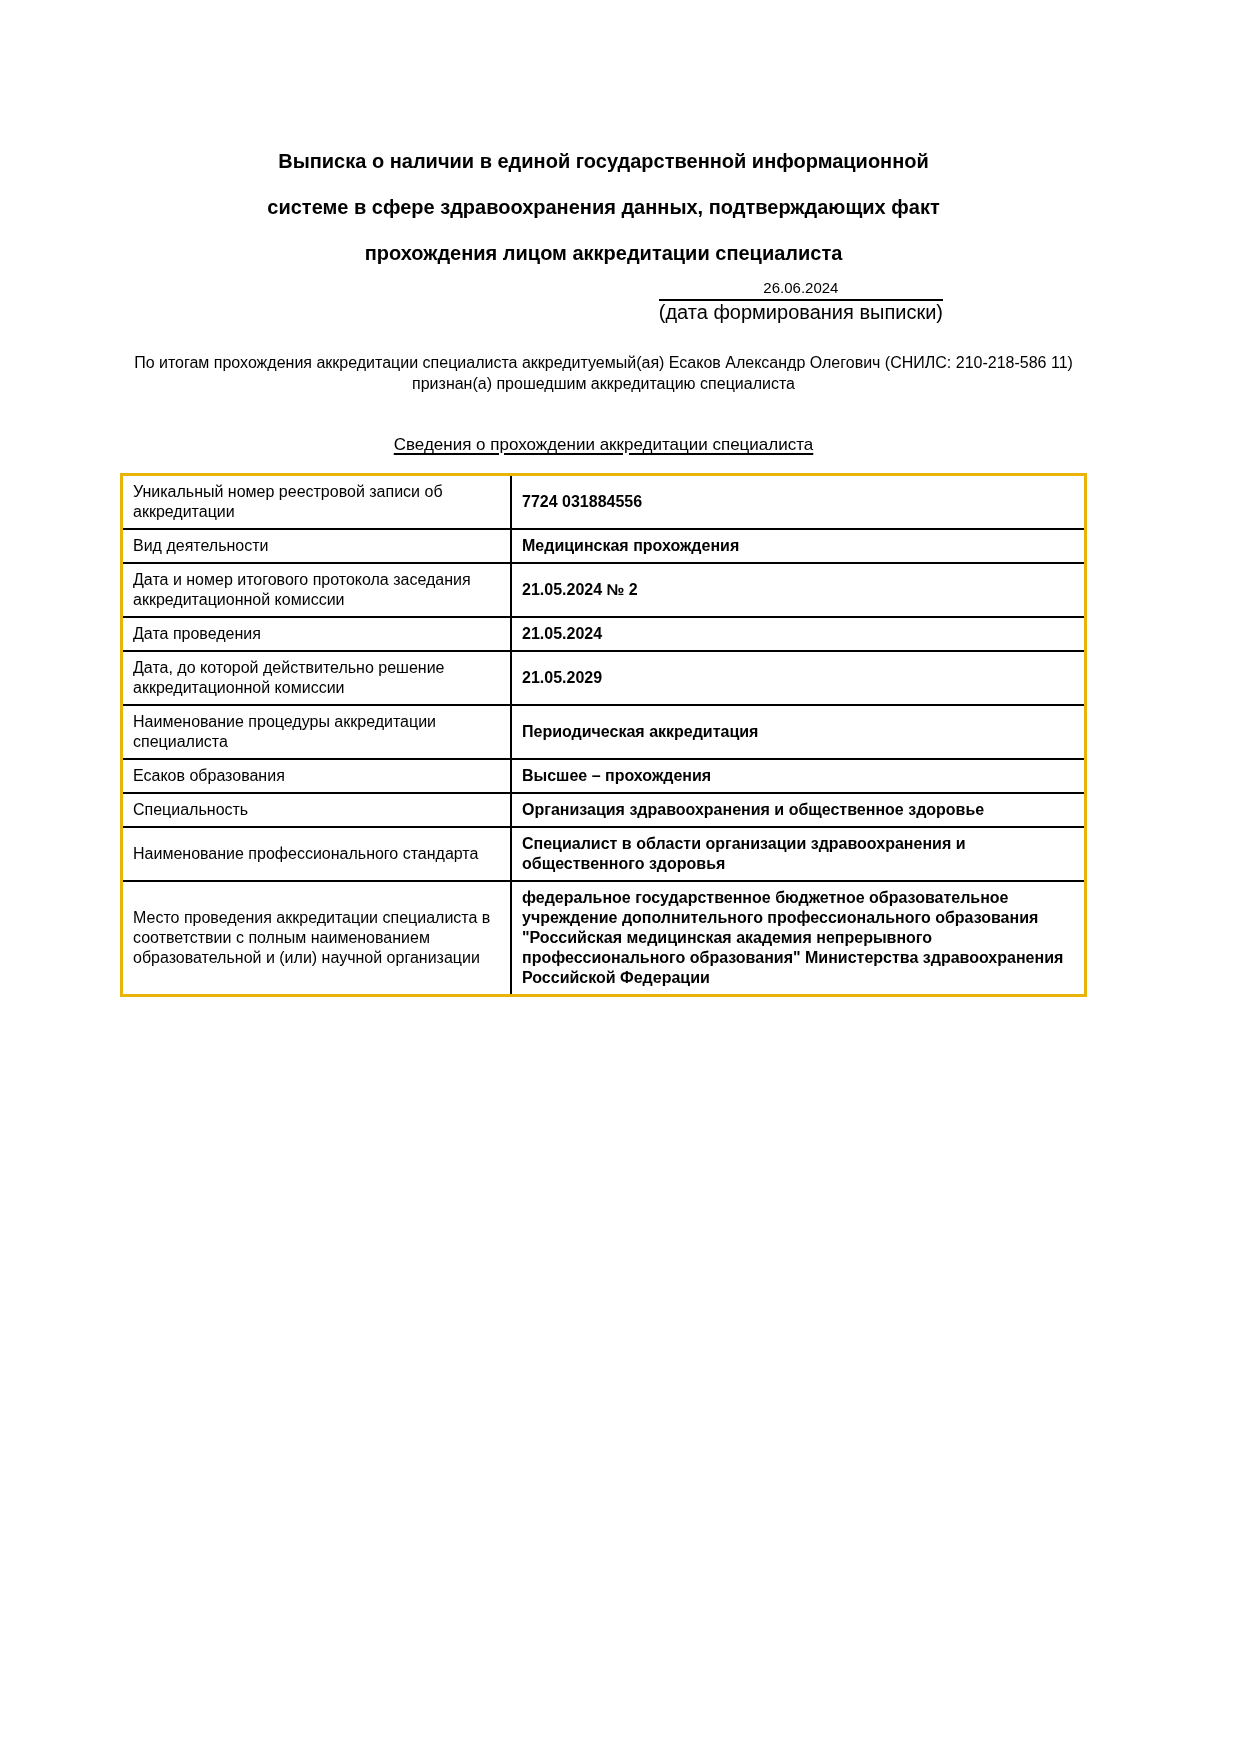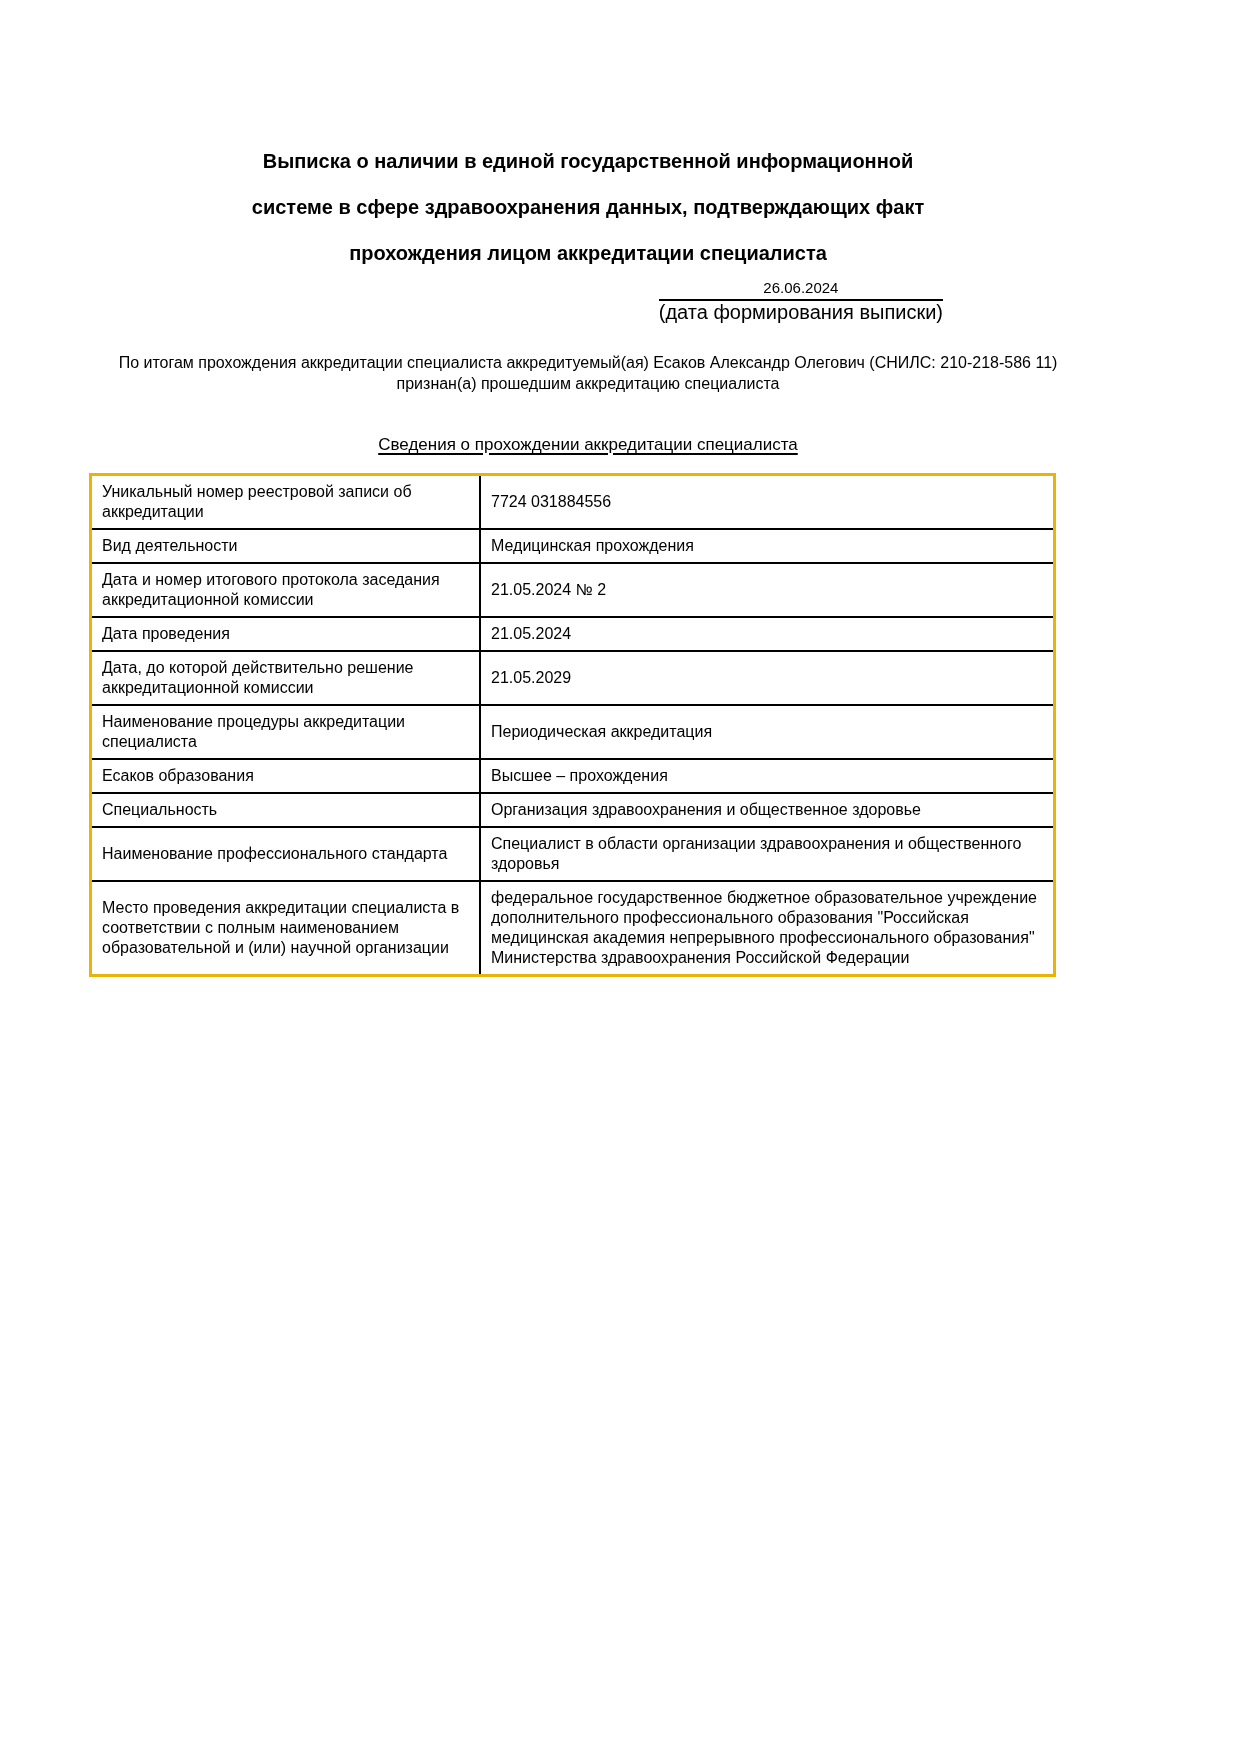--- a/index.html
+++ b/index.html
@@ -12,21 +12,21 @@
     height: 1755px;
     font-family: "Liberation Sans", sans-serif;
     color: #000000;
     position: relative;
     overflow: hidden;
   }
   .page {
     box-sizing: border-box;
     width: 1240px;
     height: 1755px;
-    padding: 138px 153px 0 89px;
+    padding: 138px 153px 0 120px;
   }
   .doc-title {
     margin: 0;
     font-size: 20px;
     font-weight: bold;
     line-height: 46px;
     text-align: center;
     white-space: pre-line;
   }
   .date-block {
@@ -77,21 +77,21 @@
   }
   table.acc-table td {
     border: 2px solid #000000;
     font-size: 16px;
     line-height: 20px;
     padding: 6px 12px 6px 10px;
     vertical-align: middle;
     word-wrap: break-word;
   }
   td.label-cell { width: 365px; }
-  td.value-cell { width: 550px; }
+  td.value-cell { width: 550px; font-weight: bold; }
 </style>
 </head>
 <body>
 
 <div class="page">
 
   <div class="doc-title">Выписка о наличии в единой государственной информационной
 системе в сфере здравоохранения данных, подтверждающих факт
 прохождения лицом аккредитации специалиста</div>
 

